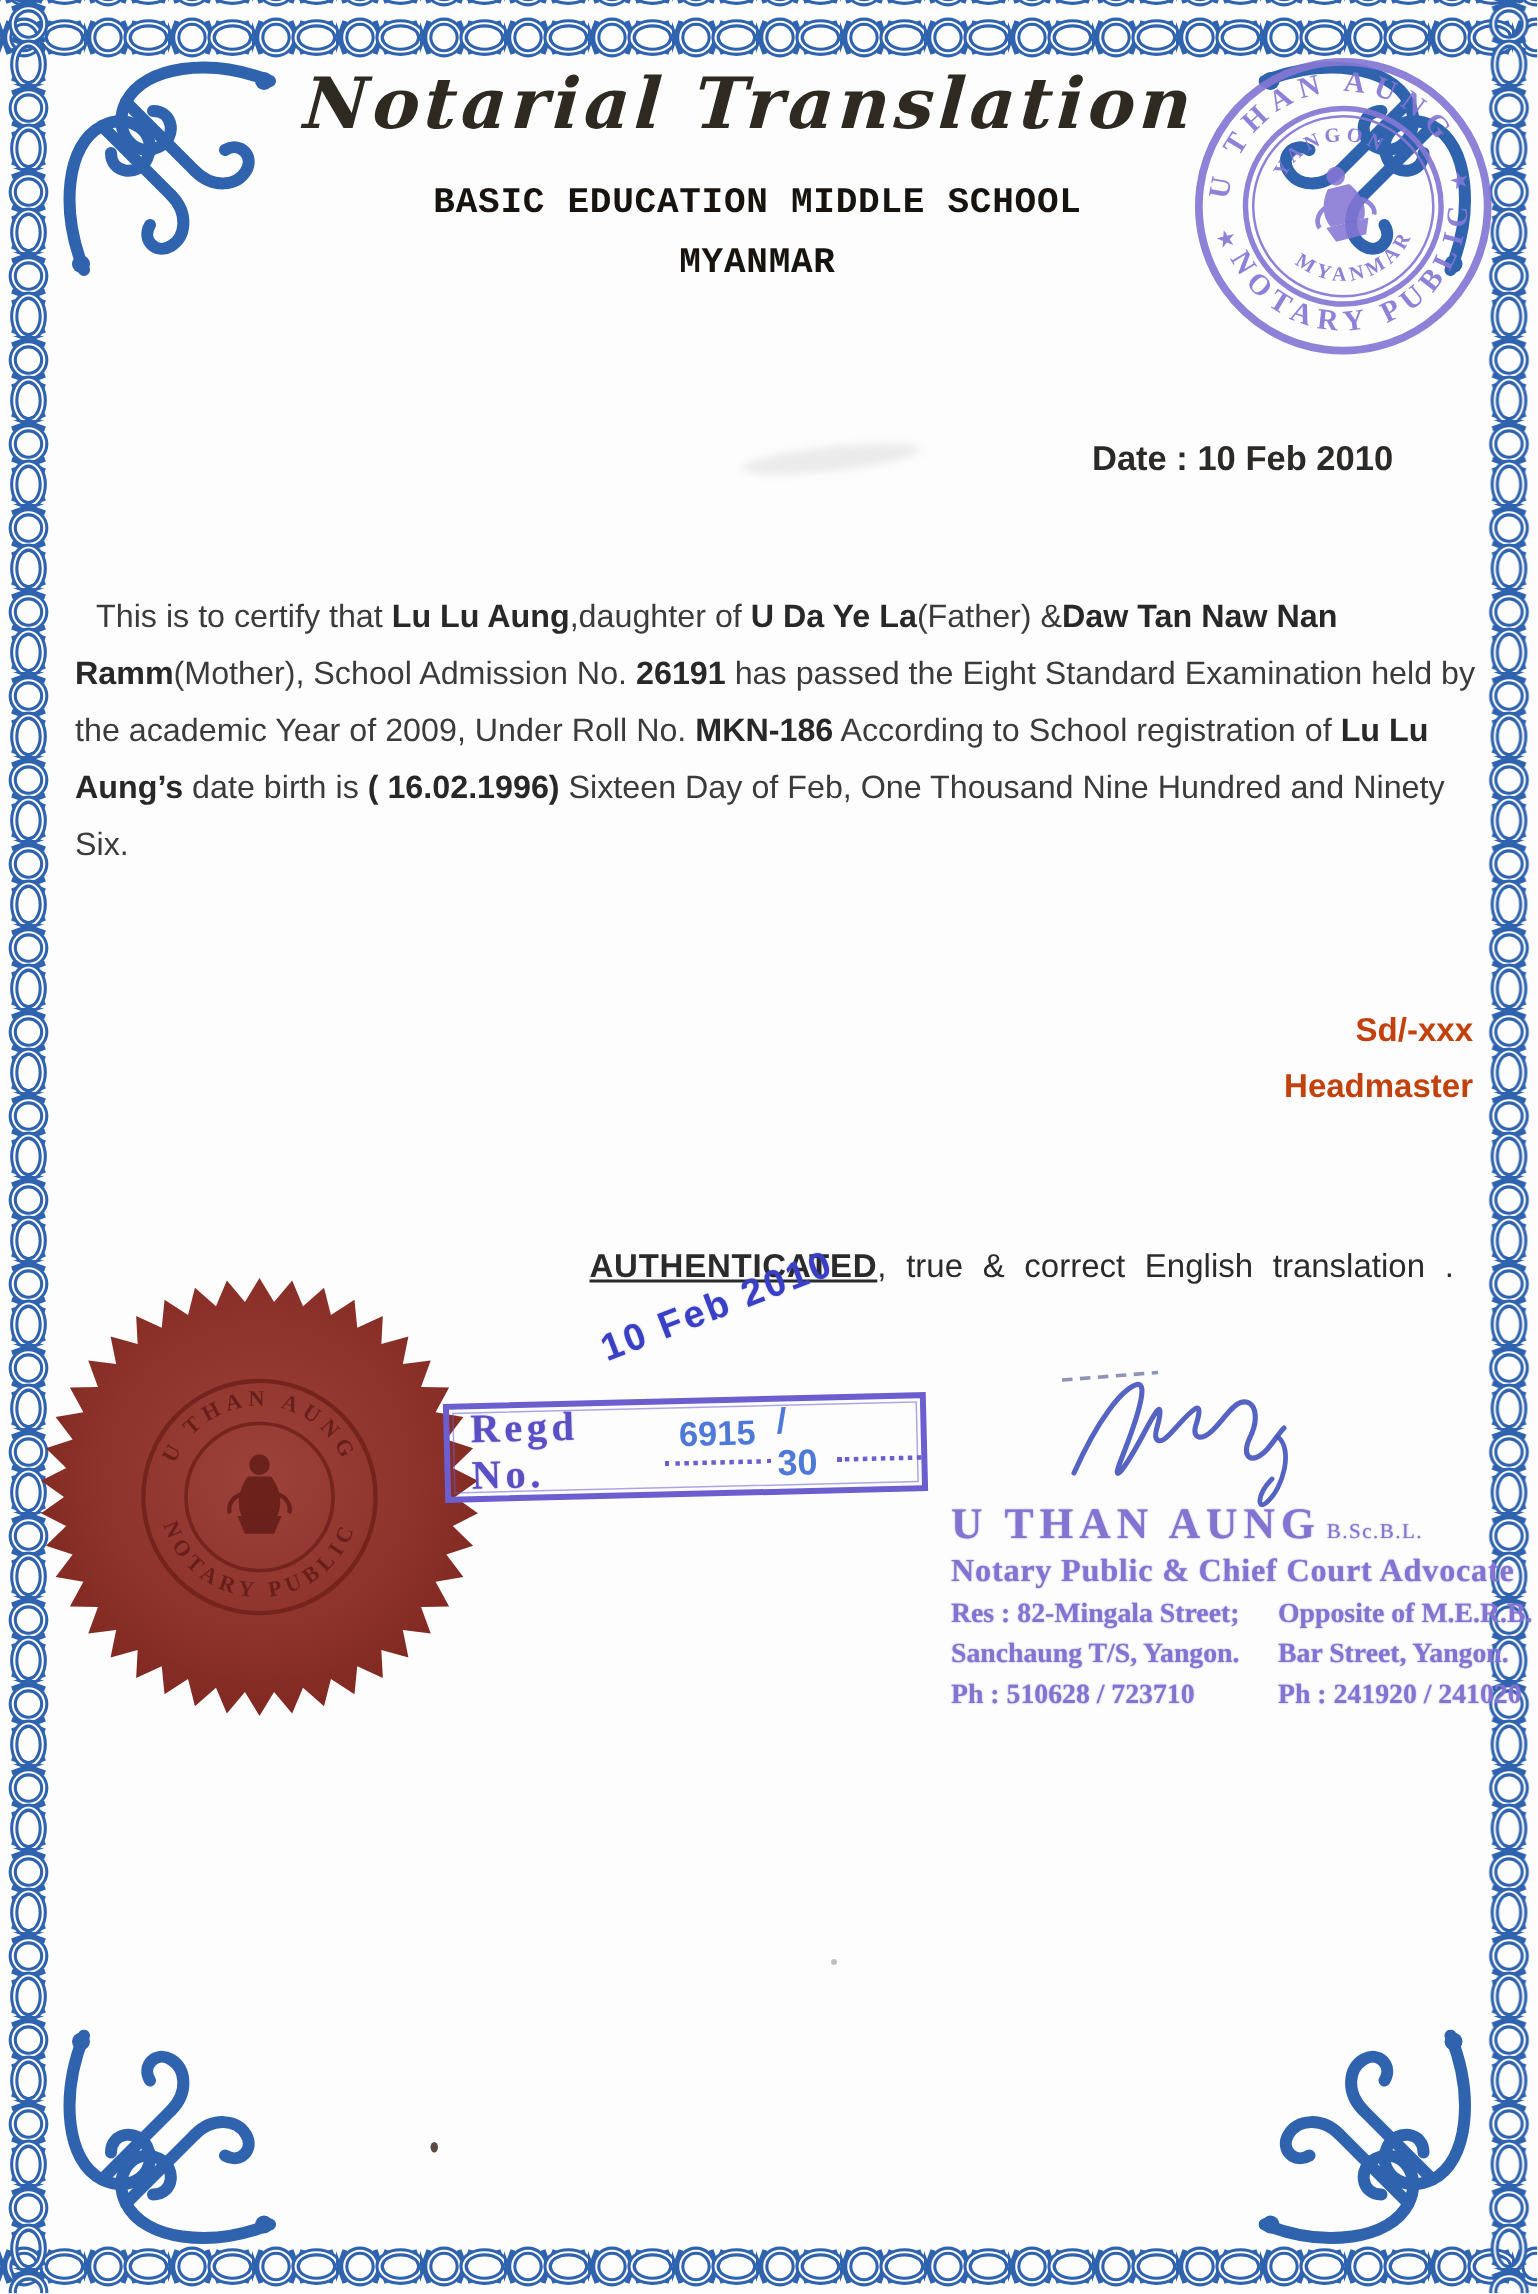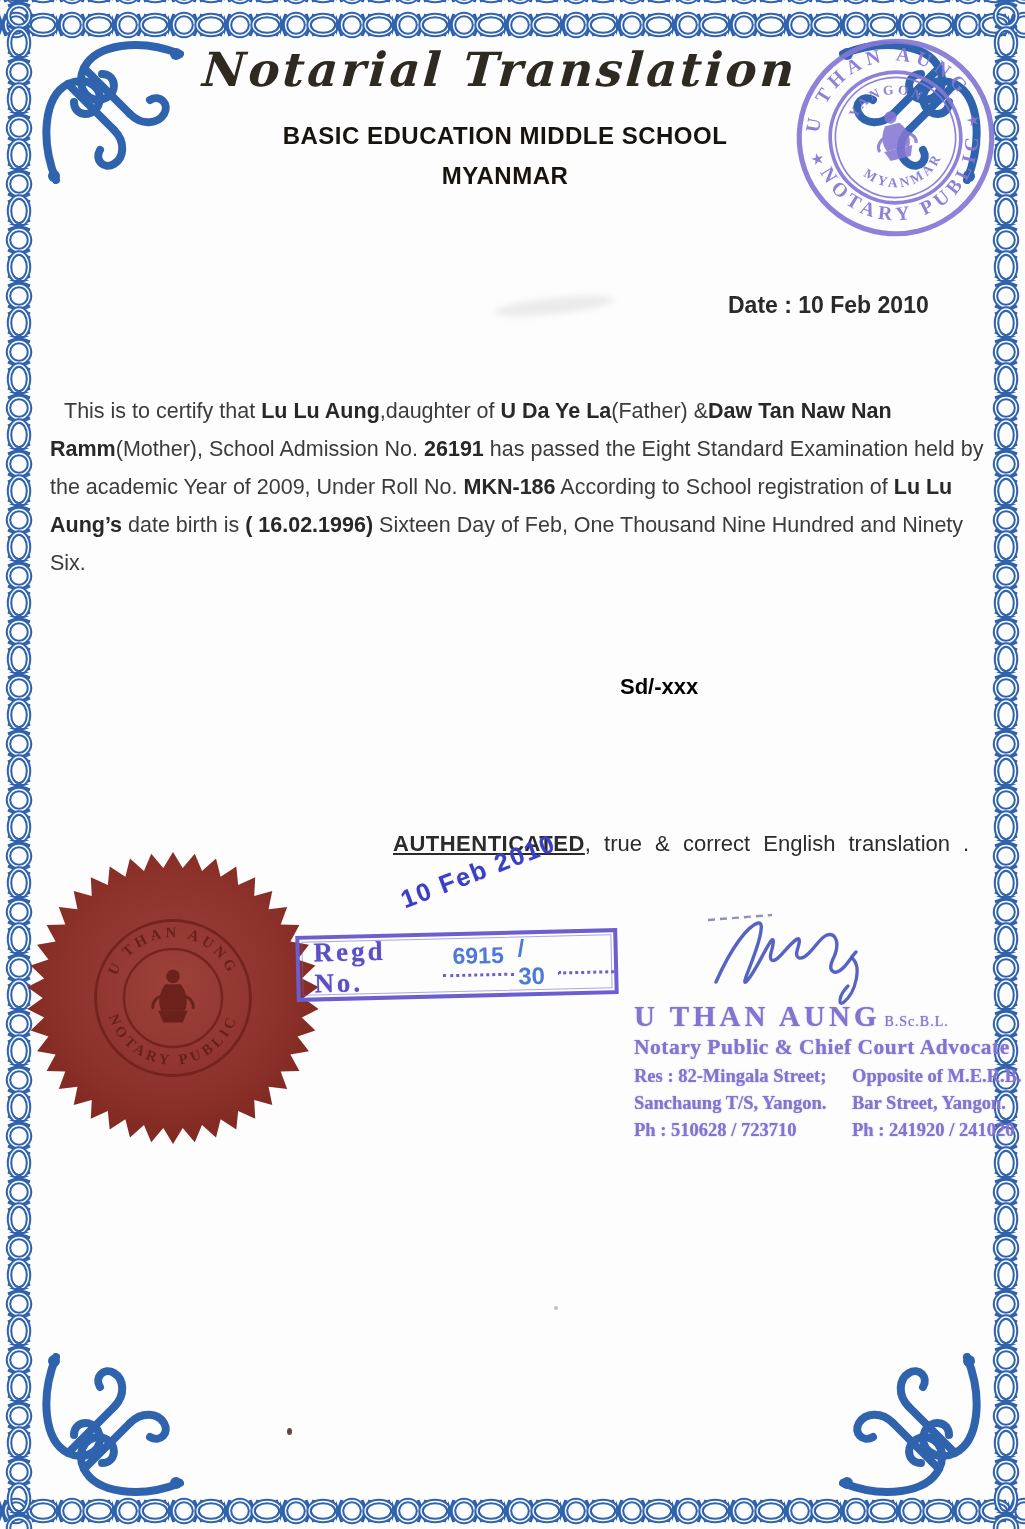--- a/index.html
+++ b/index.html
@@ -14,29 +14,29 @@
   .c-tl{top:34px;left:34px;}
   .c-tr{top:34px;right:36px;transform:scaleX(-1);}
   .c-bl{bottom:26px;left:34px;transform:scaleY(-1);}
   .c-br{bottom:26px;right:36px;transform:scale(-1,-1);}
 
   
   .title{position:absolute;top:42px;left:0;width:1000px;text-align:center;z-index:5;
          font-family:"DejaVu Serif",serif;font-style:italic;font-weight:700;
          font-size:47px;color:#2e2921;letter-spacing:3px;transform:skewX(-4deg);}
   .school{position:absolute;top:116px;left:0;width:1010px;text-align:center;z-index:5;
-          font-family:Liberation Sans, sans-serif;font-weight:700;color:#17130f;
+          font-family:Liberation Mono, monospace;font-weight:700;color:#17130f;
           font-size:24px;line-height:40px;letter-spacing:.5px;}
   .dateline{position:absolute;top:292px;left:706px;z-index:5;
             font-size:23px;font-weight:700;color:#2c2a28;margin-left:22px;}
   .para{position:absolute;top:370px;left:50px;width:952px;z-index:5;
         font-size:21.5px;line-height:38px;color:#3b3b3b;text-indent:14px;}
   .para b{color:#282828;}
-  .sigblock{position:absolute;top:668px;left:620px;width:362px;text-align:left;z-index:5;
-            font-size:22px;line-height:37px;font-weight:600;color:#000000;}
+  .sigblock{position:absolute;top:668px;left:620px;width:362px;text-align:right;z-index:5;
+            font-size:22px;line-height:37px;font-weight:600;color:#c2410c;}
   .auth{position:absolute;top:831px;left:393px;z-index:5;font-size:22px;color:#2b2b2b;}
   .auth b{letter-spacing:.5px;text-decoration:underline;}
   .auth .rest{word-spacing:7px;}
 
   
   .stampdate{position:absolute;top:886px;left:402px;z-index:6;
              font-size:25px;font-weight:700;color:#3a40c6;letter-spacing:2px;
              transform:rotate(-21deg);transform-origin:left center;
              text-shadow:0 0 1px rgba(58,64,198,.5);}
 
@@ -142,20 +142,21 @@
     <div>BASIC EDUCATION MIDDLE SCHOOL</div>
     <div>MYANMAR</div>
   </div>
 
   <div class="dateline">Date : 10 Feb 2010</div>
 
   <p class="para"><span>This is to certify that </span><b>Lu Lu Aung</b><span>,daughter of </span><b>U Da Ye La</b><span>(Father) &amp;</span><b>Daw Tan Naw Nan Ramm</b><span>(Mother), School Admission No. </span><b>26191</b><span> has passed the Eight Standard Examination held by the academic Year of 2009, Under Roll No. </span><b>MKN-186</b><span> According to School registration of </span><b>Lu Lu Aung’s</b><span> date birth is </span><b>( 16.02.1996)</b><span> Sixteen Day of Feb, One Thousand Nine Hundred and Ninety Six.</span></p>
 
   <div class="sigblock">
     <div>Sd/-xxx</div>
+    <div>Headmaster</div>
   </div>
 
   <div class="auth"><b>AUTHENTICATED</b><span class="rest">, true &amp; correct English translation .</span></div>
 
   <div class="stampdate">10 Feb 2010</div>
 
   <div class="regd">
     <span class="lbl">Regd No.</span>
     <span class="num">6915</span>
     <span class="suf">/ 30</span>

